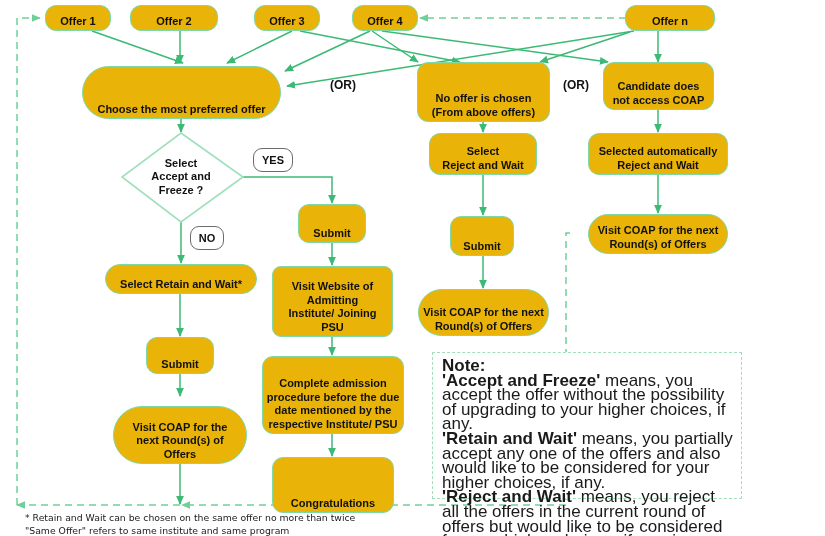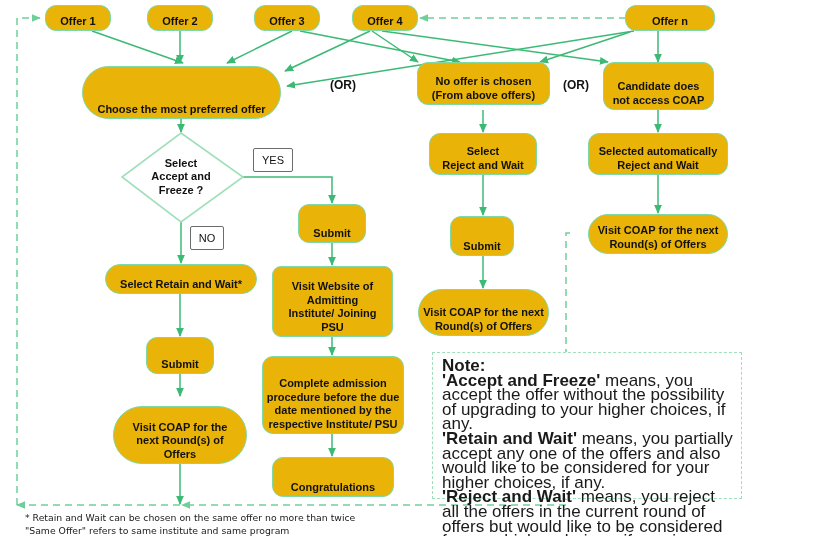--- a/index.html
+++ b/index.html
@@ -41,23 +41,23 @@
   .node.rnd  { border-radius: 11px; }
   .label-box {
     position: absolute;
     box-sizing: border-box;
     display: flex;
     align-items: center;
     justify-content: center;
     border: 1.4px solid #6b6b6b;
     background: #ffffff;
     color: #111111;
-    font-weight: normal;
+    font-weight: bold;
     font-size: 11px;
-    border-radius: 2px;
+    border-radius: 9px;
   }
   .or-label {
     position: absolute;
     font-weight: bold;
     font-size: 12px;
     color: #111111;
   }
   .diamond-text {
     position: absolute;
     display: flex;
@@ -165,37 +165,37 @@
     </g>
 
     <g>
       <polygon points="181,133 243,177 181,222 122,177" fill="#ffffff" stroke="#9fe0bb" stroke-width="1.6"></polygon>
     </g>
   </svg>
 
   <div class="node rnd" style="left:45px; top:5px; width:66px; height:26px;">
     <span>Offer 1</span>
   </div>
-  <div class="node rnd" style="left:147px; top:5px; width:66px; height:26px;">
+  <div class="node rnd" style="left:130px; top:5px; width:88px; height:26px;">
     <span>Offer 2</span>
   </div>
   <div class="node rnd" style="left:254px; top:5px; width:66px; height:26px;">
     <span>Offer 3</span>
   </div>
   <div class="node rnd" style="left:352px; top:5px; width:66px; height:26px;">
     <span>Offer 4</span>
   </div>
   <div class="node rnd" style="left:625px; top:5px; width:90px; height:26px;">
     <span>Offer n</span>
   </div>
 
   <div class="node pill" style="left:82px; top:66px; width:199px; height:53px;">
     <span style="white-space:pre-line;">Choose the most preferred offer</span>
   </div>
-  <div class="node rnd" style="left:417px; top:62px; width:133px; height:43px;">
+  <div class="node rnd" style="left:417px; top:62px; width:133px; height:60px;">
     <span style="white-space:pre-line;">No offer is chosen
 (From above offers)</span>
   </div>
   <div class="node rnd" style="left:603px; top:62px; width:111px; height:48px;">
     <span style="white-space:pre-line;">Candidate does
 not access COAP</span>
   </div>
 
   <div class="or-label" style="left:330px; top:78px;">(OR)</div>
   <div class="or-label" style="left:563px; top:78px;">(OR)</div>
@@ -221,21 +221,21 @@
 Admitting
 Institute/ Joining
 PSU</span>
   </div>
   <div class="node rnd" style="left:262px; top:356px; width:142px; height:78px;">
     <span style="white-space:pre-line;">Complete admission
 procedure before the due
 date mentioned by the
 respective Institute/ PSU</span>
   </div>
-  <div class="node rnd" style="left:272px; top:457px; width:122px; height:40px;">
+  <div class="node rnd" style="left:272px; top:457px; width:122px; height:56px;">
     <span>Congratulations</span>
   </div>
 
   <div class="node pill" style="left:105px; top:264px; width:152px; height:30px;">
     <span>Select Retain and Wait*</span>
   </div>
   <div class="node rnd" style="left:146px; top:337px; width:68px; height:37px;">
     <span>Submit</span>
   </div>
   <div class="node pill" style="left:113px; top:406px; width:134px; height:58px;">

